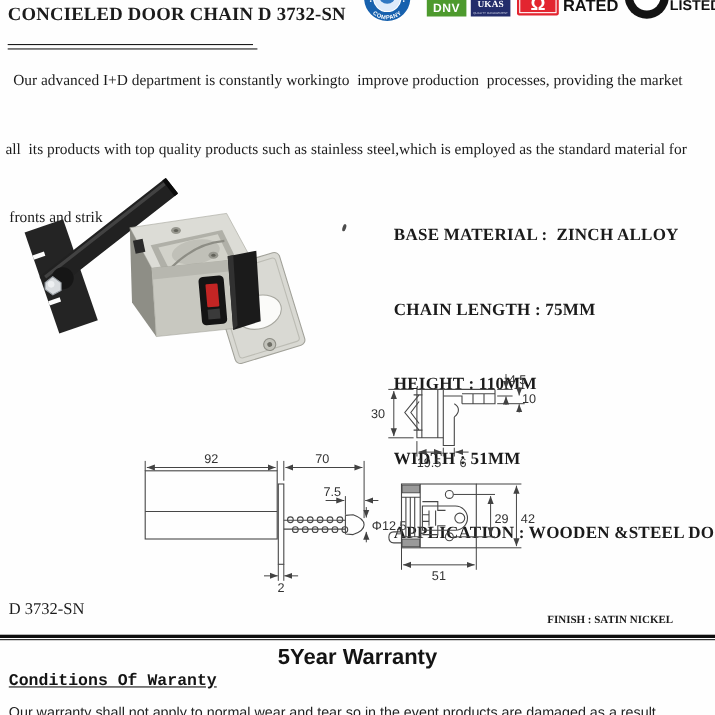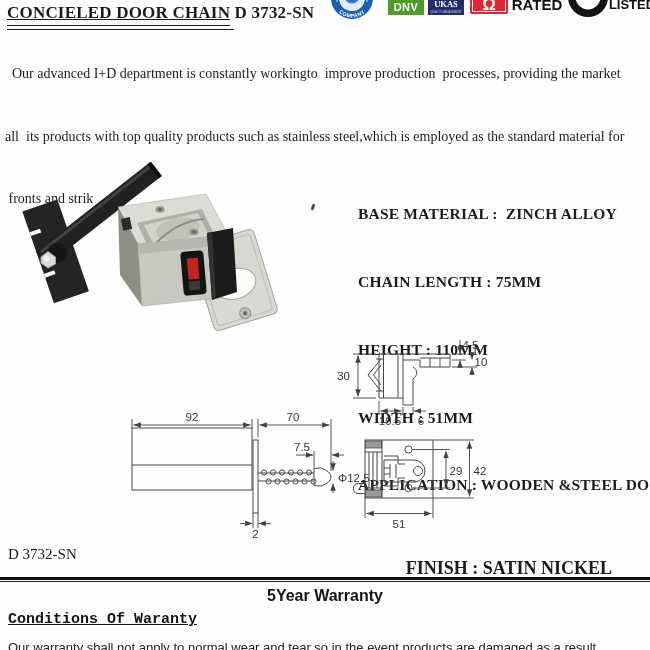--- a/index.html
+++ b/index.html
@@ -1,33 +1,33 @@
 <!DOCTYPE html>
 <html><head>
 <meta charset="utf-8">
 <style>
   html,body{margin:0;padding:0;background:#888;}
   .page{position:relative;width:650px;height:650px;overflow:hidden;background:#fefefe;
         font-family:"Liberation Serif",serif;color:#1b1b1b;margin:0 auto;}
   .title{position:absolute;left:7px;top:3px;font-size:17px;font-weight:bold;letter-spacing:.2px;white-space:pre;}
-  .title-underlined{display:inline-block;border-bottom:1.5px solid #1b1b1b;padding-bottom:2px;position:relative;text-decoration:underline;}
+  .title-underlined{display:inline-block;border-bottom:1.5px solid #1b1b1b;padding-bottom:17px;position:relative;}
   .title-underlined::after{content:"";position:absolute;left:0;right:-4px;bottom:-5px;border-bottom:1.5px solid #1b1b1b;}
   .intro{position:absolute;left:5px;top:23px;font-size:14px;line-height:20.7px;white-space:pre;}
   .specs{position:absolute;left:358px;top:158px;font-size:15.5px;font-weight:bold;line-height:22.6px;letter-spacing:.2px;white-space:pre;}
   .photo-svg{position:absolute;left:10px;top:143px;}
   .badges-svg{position:absolute;left:330px;top:0;}
   .drawings-svg{position:absolute;left:100px;top:325px;}
   .part{fill:none;stroke:#474747;stroke-width:1;}
   .dim{fill:none;stroke:#424242;stroke-width:.9;}
   .dimtxt{fill:#333;font-family:"Liberation Sans",sans-serif;font-size:11.5px;}
   .footer-model{position:absolute;left:8px;top:546px;font-size:15px;}
-  .footer-finish{position:absolute;right:38px;top:558px;font-size:18px;font-weight:bold;}
+  .footer-finish{position:absolute;right:38px;top:558px;font-size:10px;font-weight:bold;}
   .separator{position:absolute;left:0;top:577px;width:650px;height:1px;border-top:3px solid #0e0e0e;border-bottom:1px solid #1d1d1d;}
   .warranty{position:absolute;left:0;top:587px;width:650px;text-align:center;
-            font-family:"Liberation Sans",sans-serif;font-size:16px;font-weight:bold;color:#141414;}
+            font-family:"Liberation Sans",sans-serif;font-size:20px;font-weight:bold;color:#141414;}
   .conditions{position:absolute;left:8px;top:611px;font-family:Liberation Mono, monospace;
               font-size:15px;font-weight:bold;text-decoration:underline;color:#141414;}
   .cut-text{position:absolute;left:8px;top:640px;width:700px;font-family:"Liberation Sans",sans-serif;
             font-size:13px;color:#222;white-space:nowrap;}
 </style>
 </head>
 <body>
 
 <div class="page">
 

